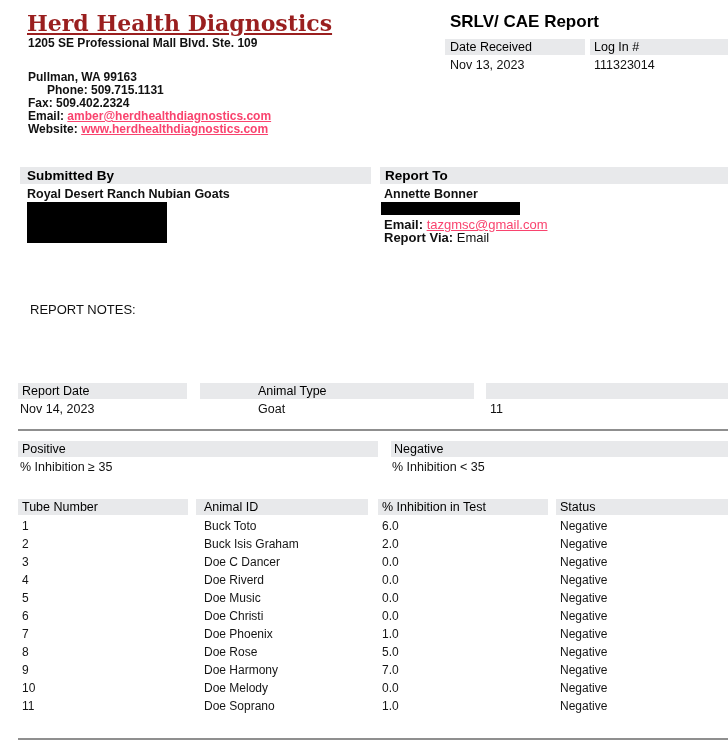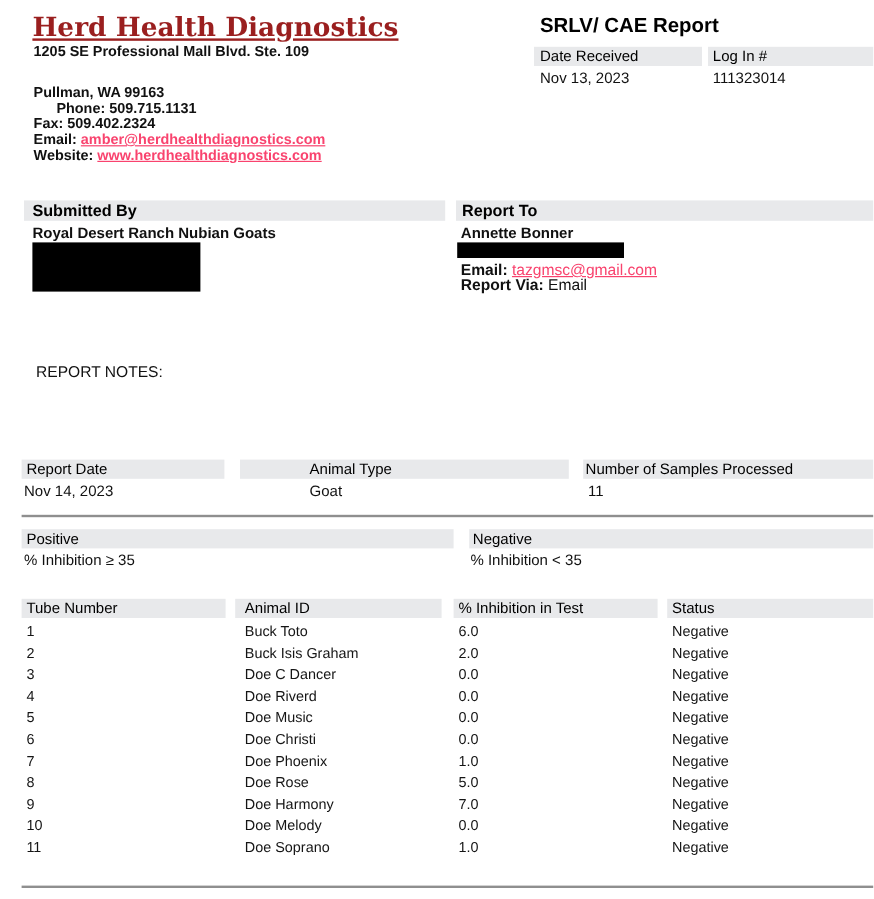--- a/index.html
+++ b/index.html
@@ -83,21 +83,20 @@
     <span>Email</span>
   </div>
 
   <div class="abs t12" style="left:30px;top:303px;">REPORT NOTES:</div>
 
   <div class="bar" style="left:18px;top:383px;width:169px;"></div>
   <div class="bar" style="left:200px;top:383px;width:274px;"></div>
   <div class="bar" style="left:486px;top:383px;width:242px;"></div>
   <div class="abs bar-text" style="left:22px;top:383px;text-align:right;">Report Date</div>
   <div class="abs bar-text" style="left:258px;top:383px;">Animal Type</div>
-  <div class="abs bar-text" style="left:488px;top:383px;">Number of Samples Processed</div>
 
   <div class="abs t125" style="left:20px;top:402px;">Nov 14, 2023</div>
   <div class="abs t125" style="left:258px;top:402px;">Goat</div>
   <div class="abs t125" style="left:490px;top:402px;">11</div>
 
   <div class="h-rule" style="top:429px;"></div>
 
   <div class="bar" style="left:18px;top:441px;width:360px;"></div>
   <div class="bar" style="left:391px;top:441px;width:337px;"></div>
   <div class="abs bar-text" style="left:22px;top:441px;">Positive</div>

